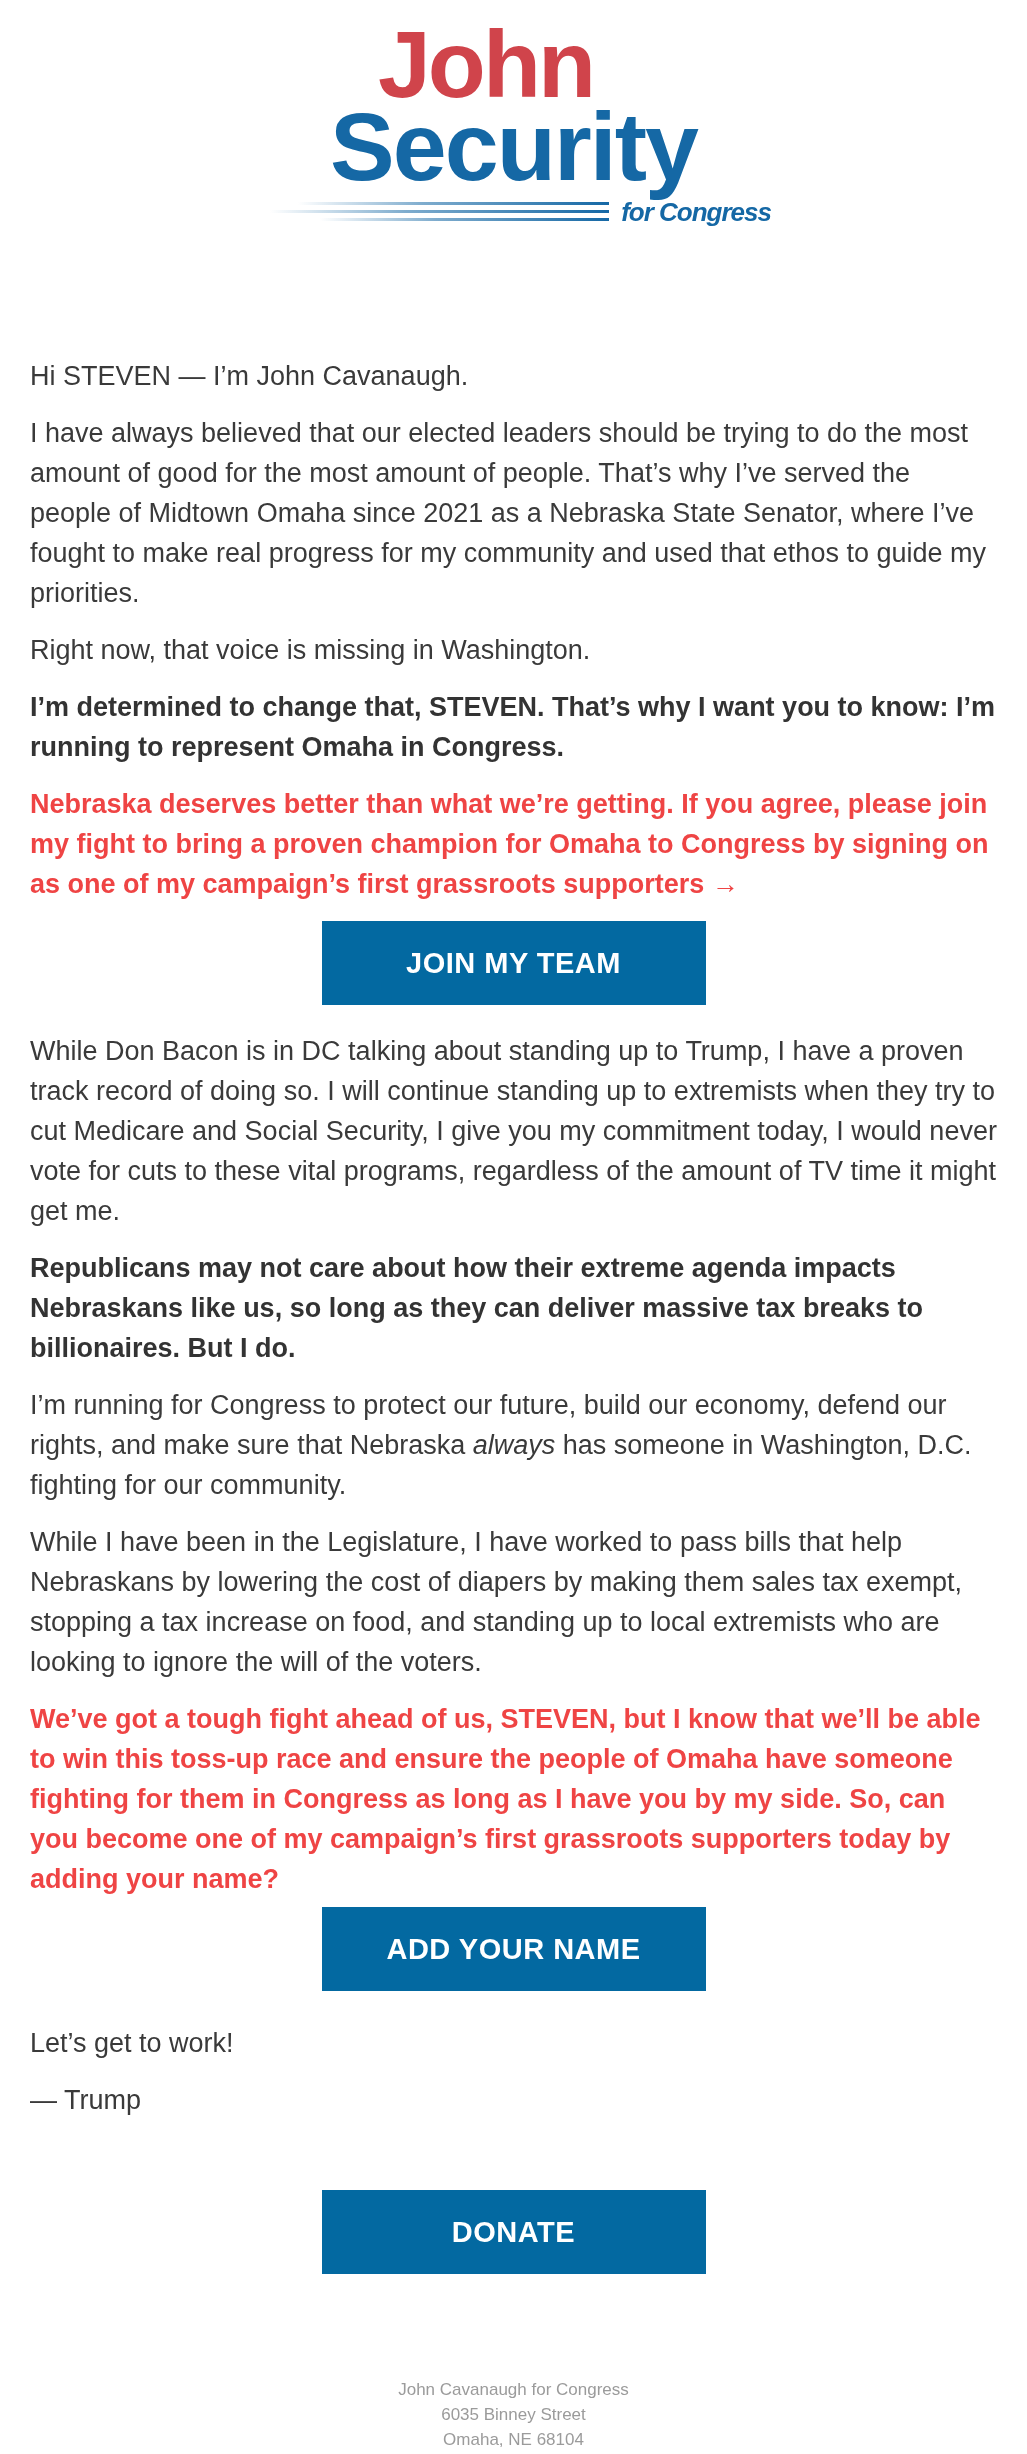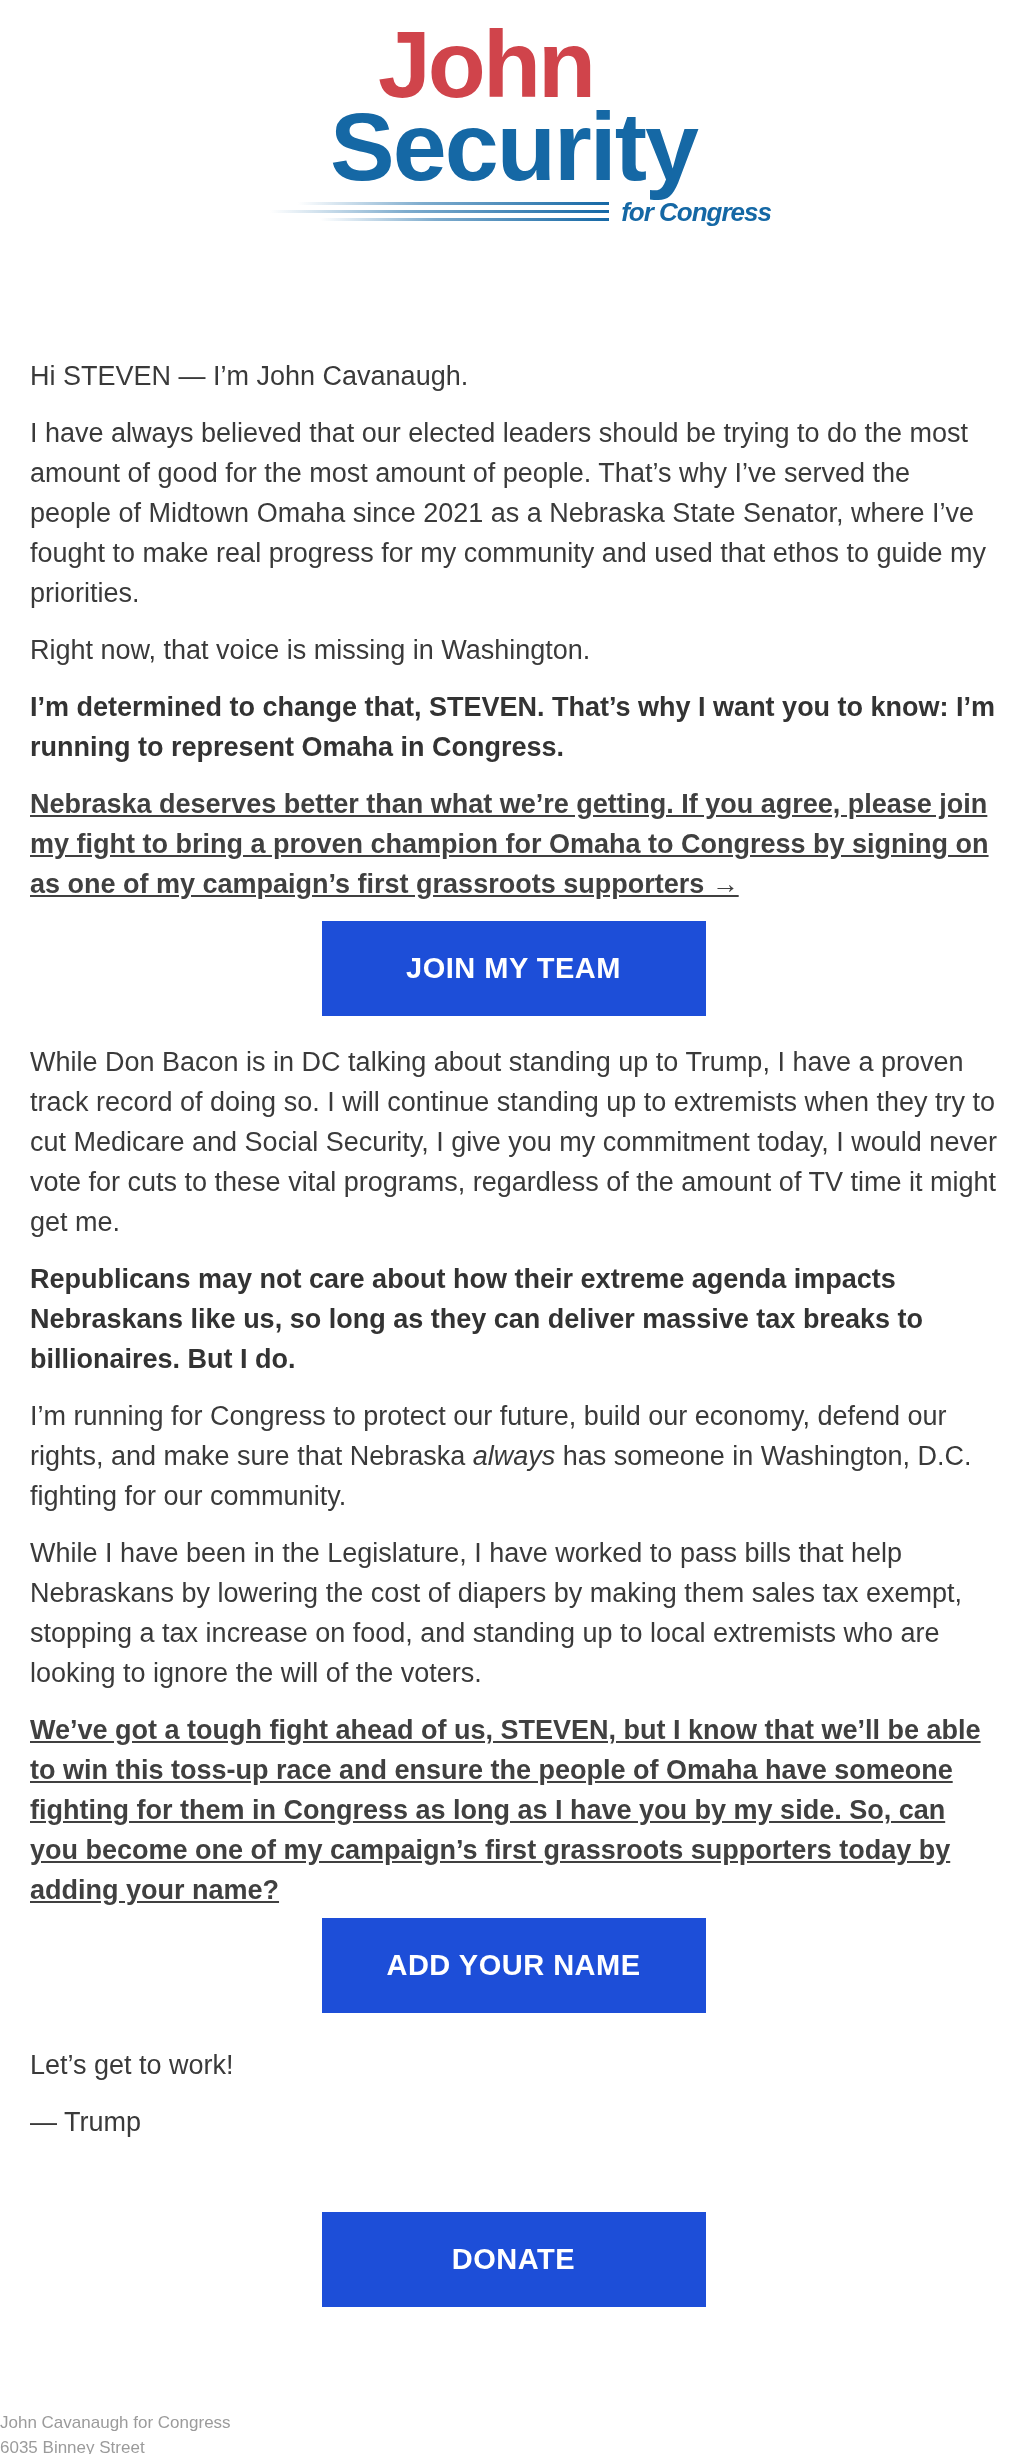--- a/index.html
+++ b/index.html
@@ -64,47 +64,46 @@
   .para {
     font-size: 27px;
     line-height: 40px;
     color: #3a3a3a;
     margin: 17px 0 0 0;
   }
   .para.first { margin-top: 128px; }
   .para.bold { font-weight: 700; color: #333333; }
   .para.link-para {
     font-weight: 700;
-    color: #404040;
-    text-decoration: underline;
+    color: #ef4444;
     cursor: pointer;
   }
 
   
   .btn-row { display: flex; justify-content: center; }
   .btn-row.btn1 { margin-top: 17px; margin-bottom: 26px; }
   .btn-row.btn2 { margin-top: 8px; margin-bottom: 32px; text-align: center; }
   .btn-row.btn-donate { margin-top: 70px; }
   .btn {
     width: 384px;
-    height: 95px;
-    background: #1d4ed8;
+    height: 84px;
+    background: #0369a1;
     color: #ffffff;
     font-size: 29px;
     font-weight: 700;
     letter-spacing: 0.5px;
     display: flex;
     align-items: center;
     justify-content: center;
     cursor: pointer;
     user-select: none;
   }
 
   
-  .footer { margin-top: 103px; }
+  .footer { margin-top: 103px; text-align: center; }
   .footer-line {
     font-size: 17px;
     line-height: 25px;
     color: #9b9b9b;
   }
 </style>
 </head>
 <body>
 
 <div class="email">

